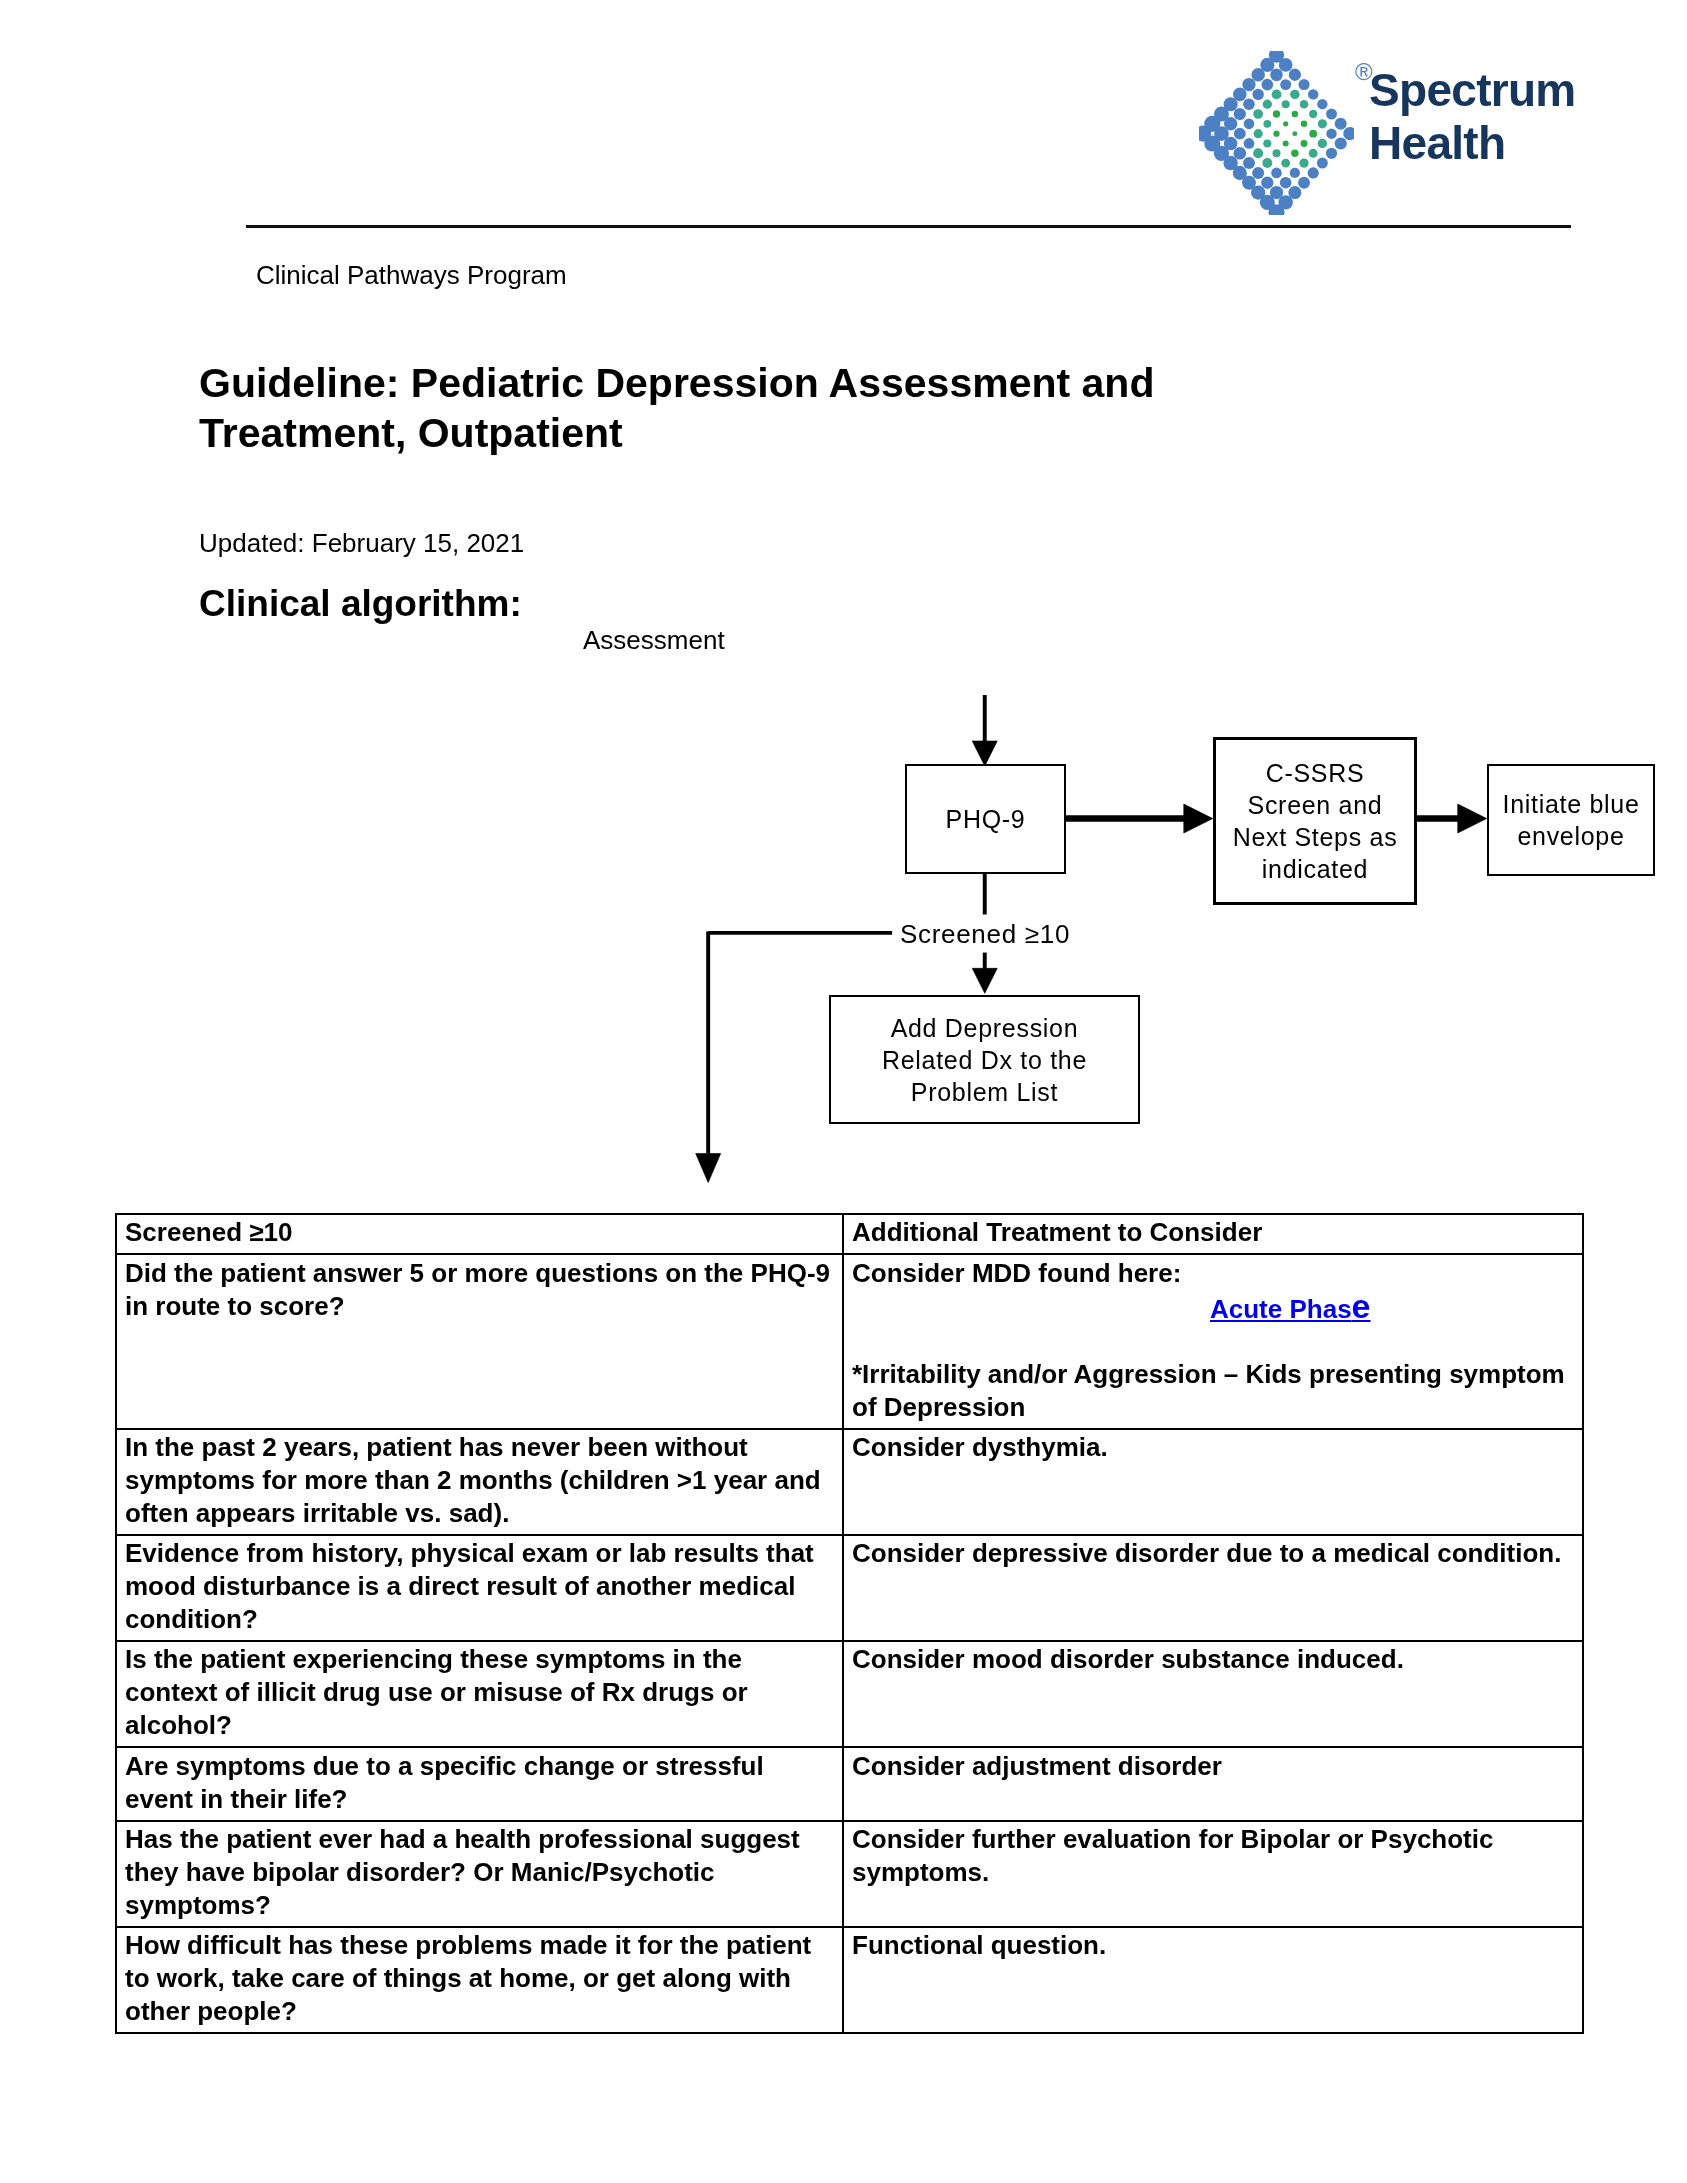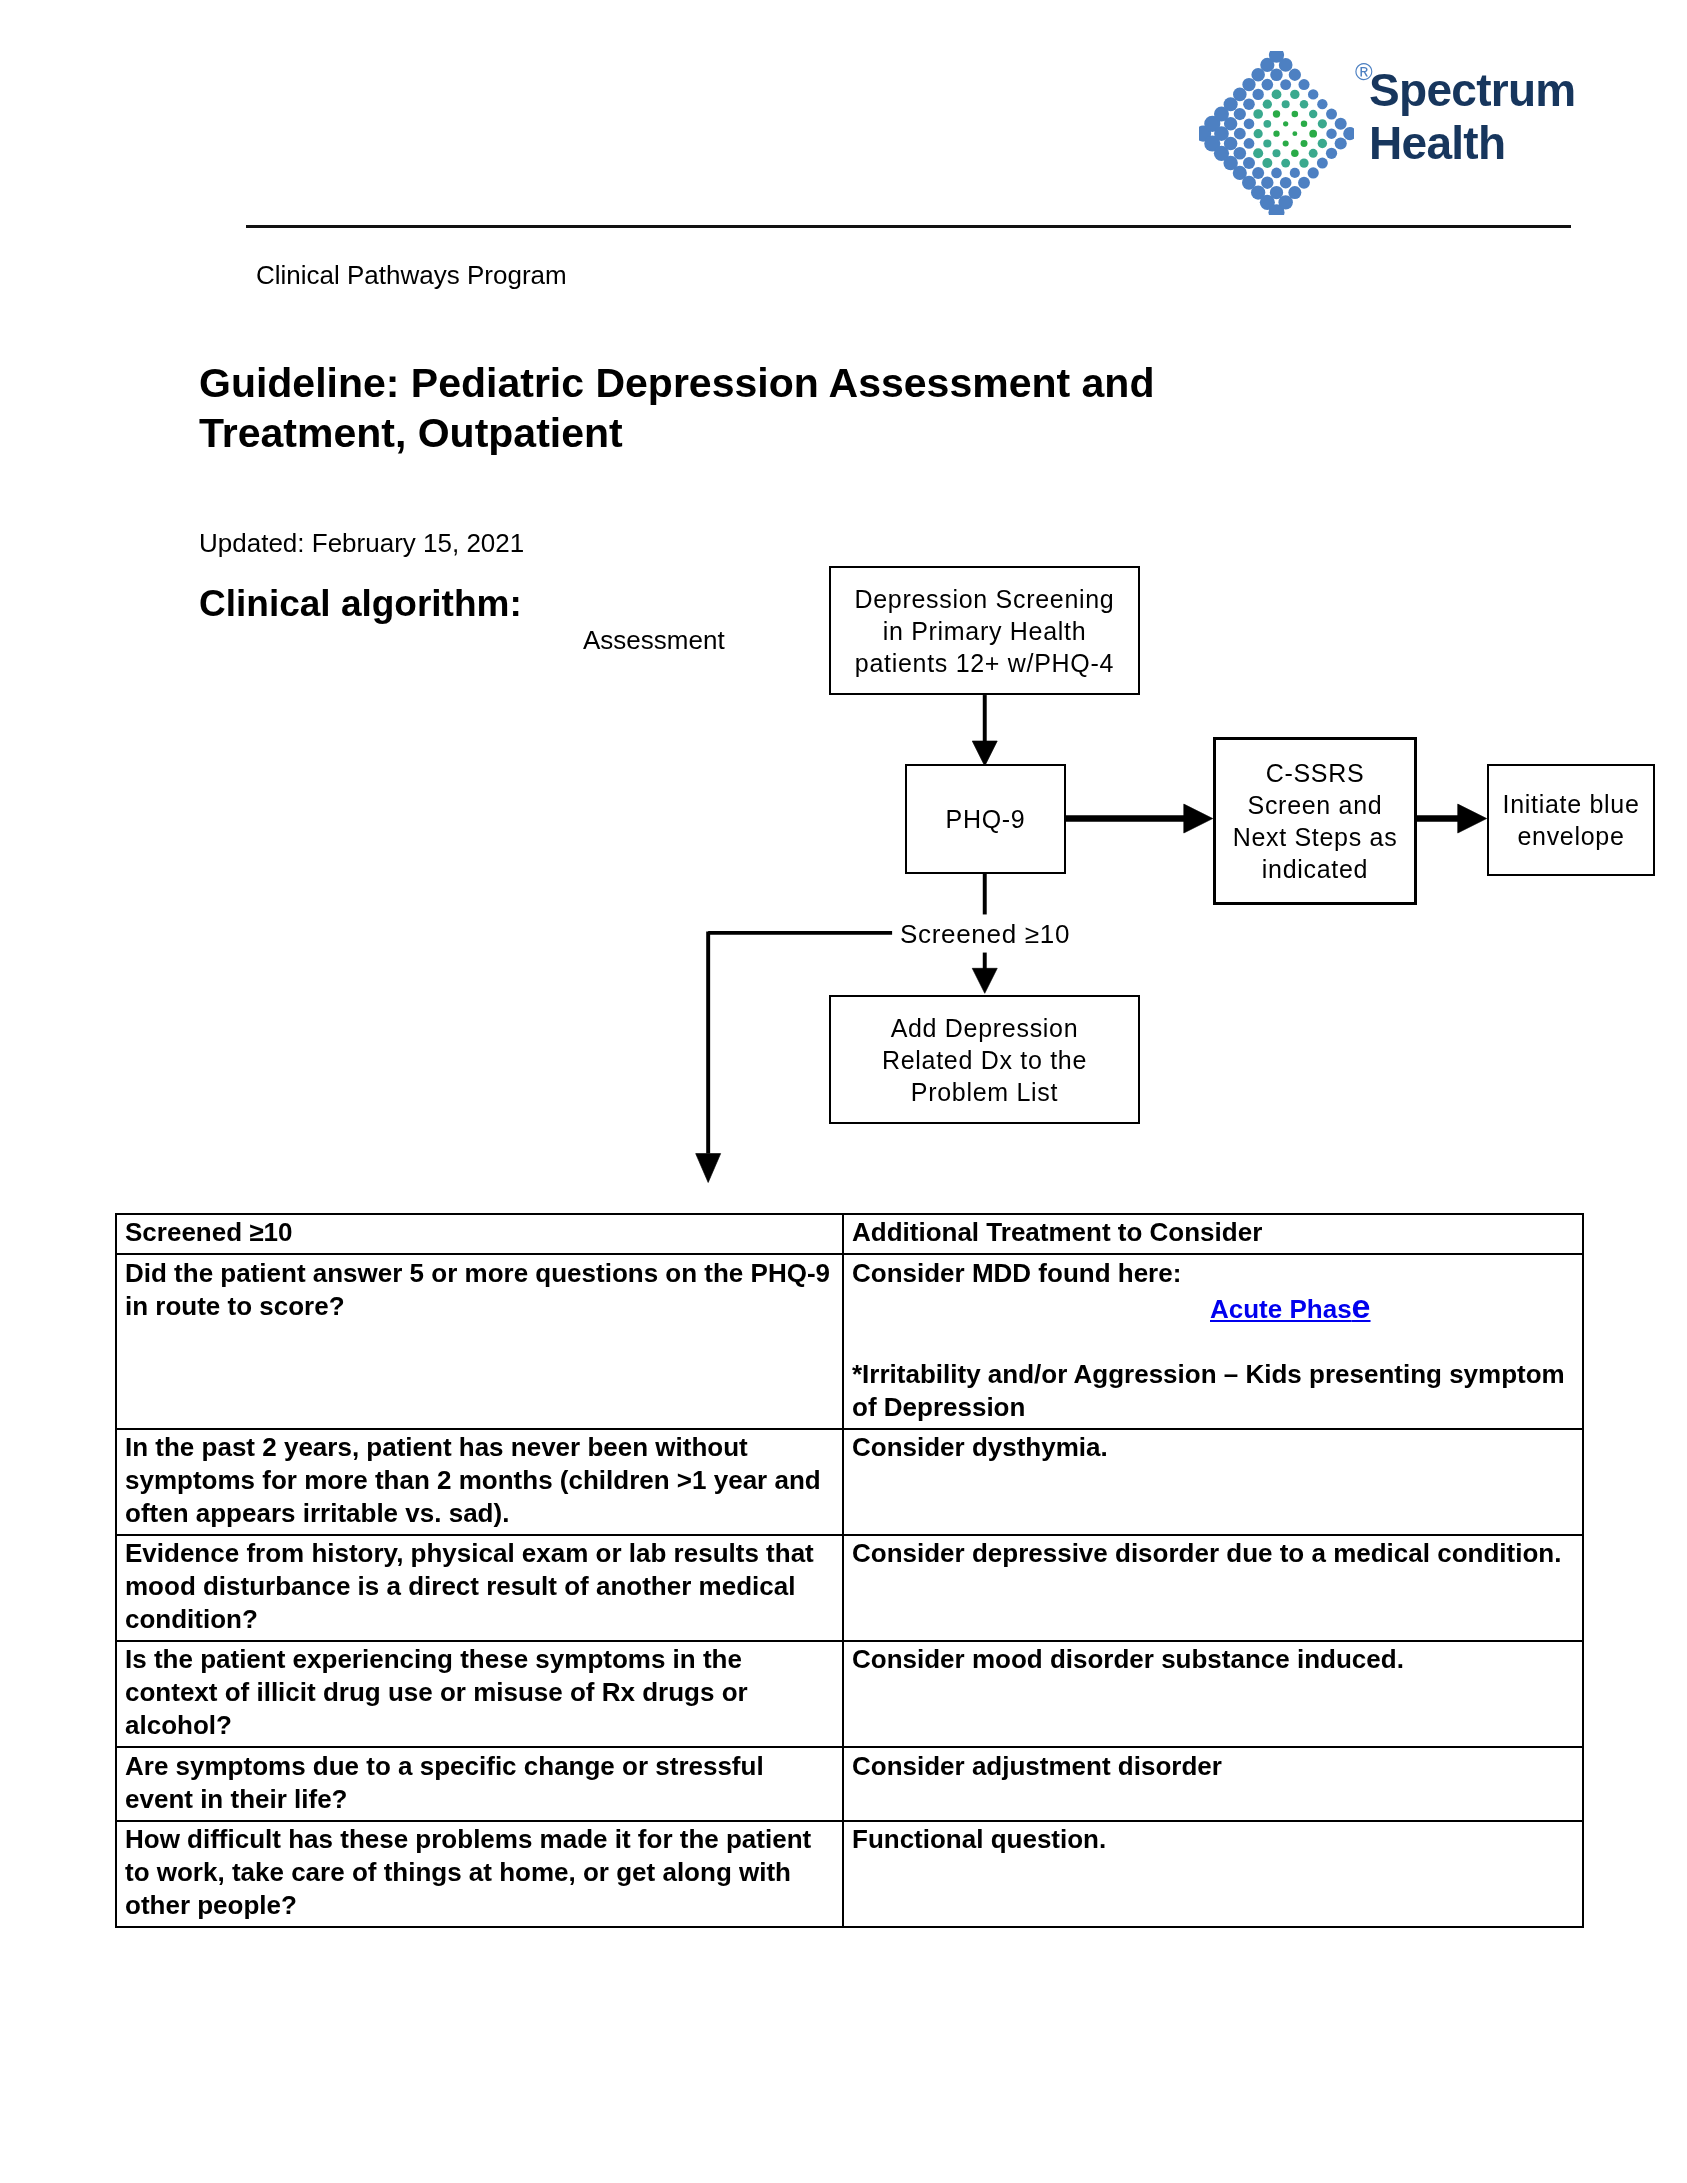--- a/index.html
+++ b/index.html
@@ -164,23 +164,20 @@
   <div class="program">Clinical Pathways Program</div>
 
   <h1 class="title">
     <span>Guideline: Pediatric Depression Assessment and</span><br>
     <span>Treatment, Outpatient</span>
   </h1>
   <div class="updated">Updated: February 15, 2021</div>
   <h2 class="section-heading">Clinical algorithm:</h2>
   <div class="stage-label">Assessment</div>
 
-  <div class="flow-box box-screening">Depression Screening
-in Primary Health
-patients 12+ w/PHQ-4</div>
   <div class="flow-box box-phq9">PHQ-9</div>
   <div class="flow-box box-cssrs">C-SSRS
 Screen and
 Next Steps as
 indicated</div>
   <div class="flow-box box-envelope">Initiate blue
 envelope</div>
   <div class="flow-box box-adddx">Add Depression
 Related Dx to the
 Problem List</div>
@@ -231,20 +228,24 @@
         <td>Consider depressive disorder due to a medical condition.</td>
       </tr>
       <tr class="r4">
         <td>Is the patient experiencing these symptoms in the context of illicit drug use or misuse of Rx drugs or alcohol?</td>
         <td>Consider mood disorder substance induced.</td>
       </tr>
       <tr class="r5">
         <td>Are symptoms due to a specific change or stressful event in their life?</td>
         <td>Consider adjustment disorder</td>
       </tr>
+      <tr class="r6">
+        <td>Has the patient ever had a health professional suggest they have bipolar disorder? Or Manic/Psychotic symptoms?</td>
+        <td>Consider further evaluation for Bipolar or Psychotic symptoms.</td>
+      </tr>
       <tr class="r7">
         <td>How difficult has these problems made it for the patient to work, take care of things at home, or get along with other people?</td>
         <td>Functional question.</td>
       </tr>
     </tbody>
   </table>
 
 </div>
 
 

